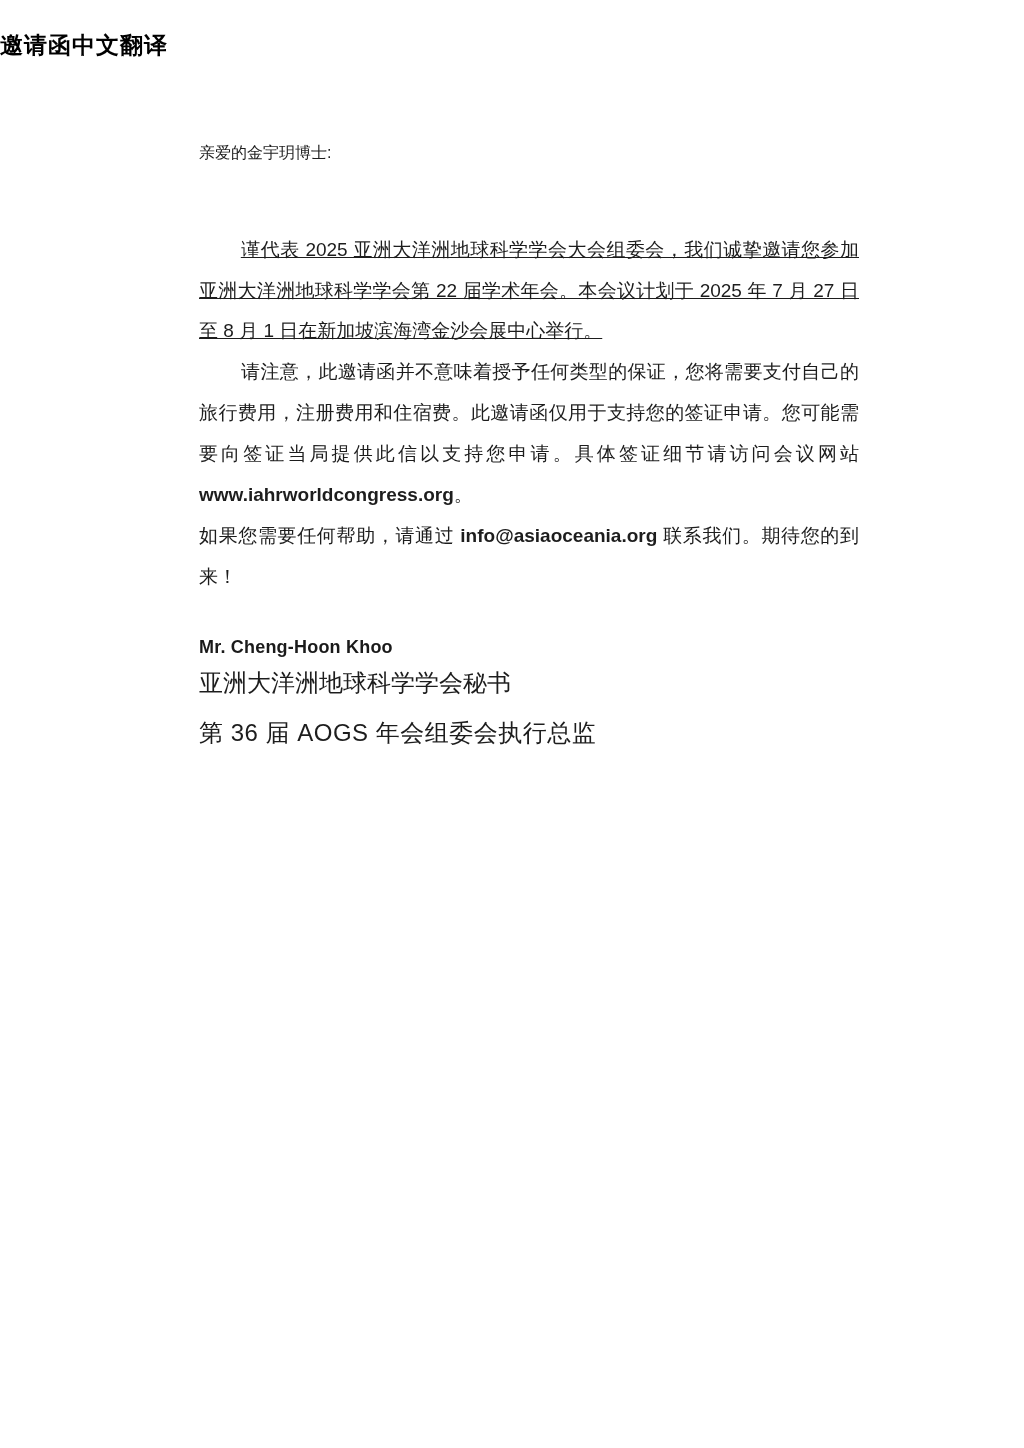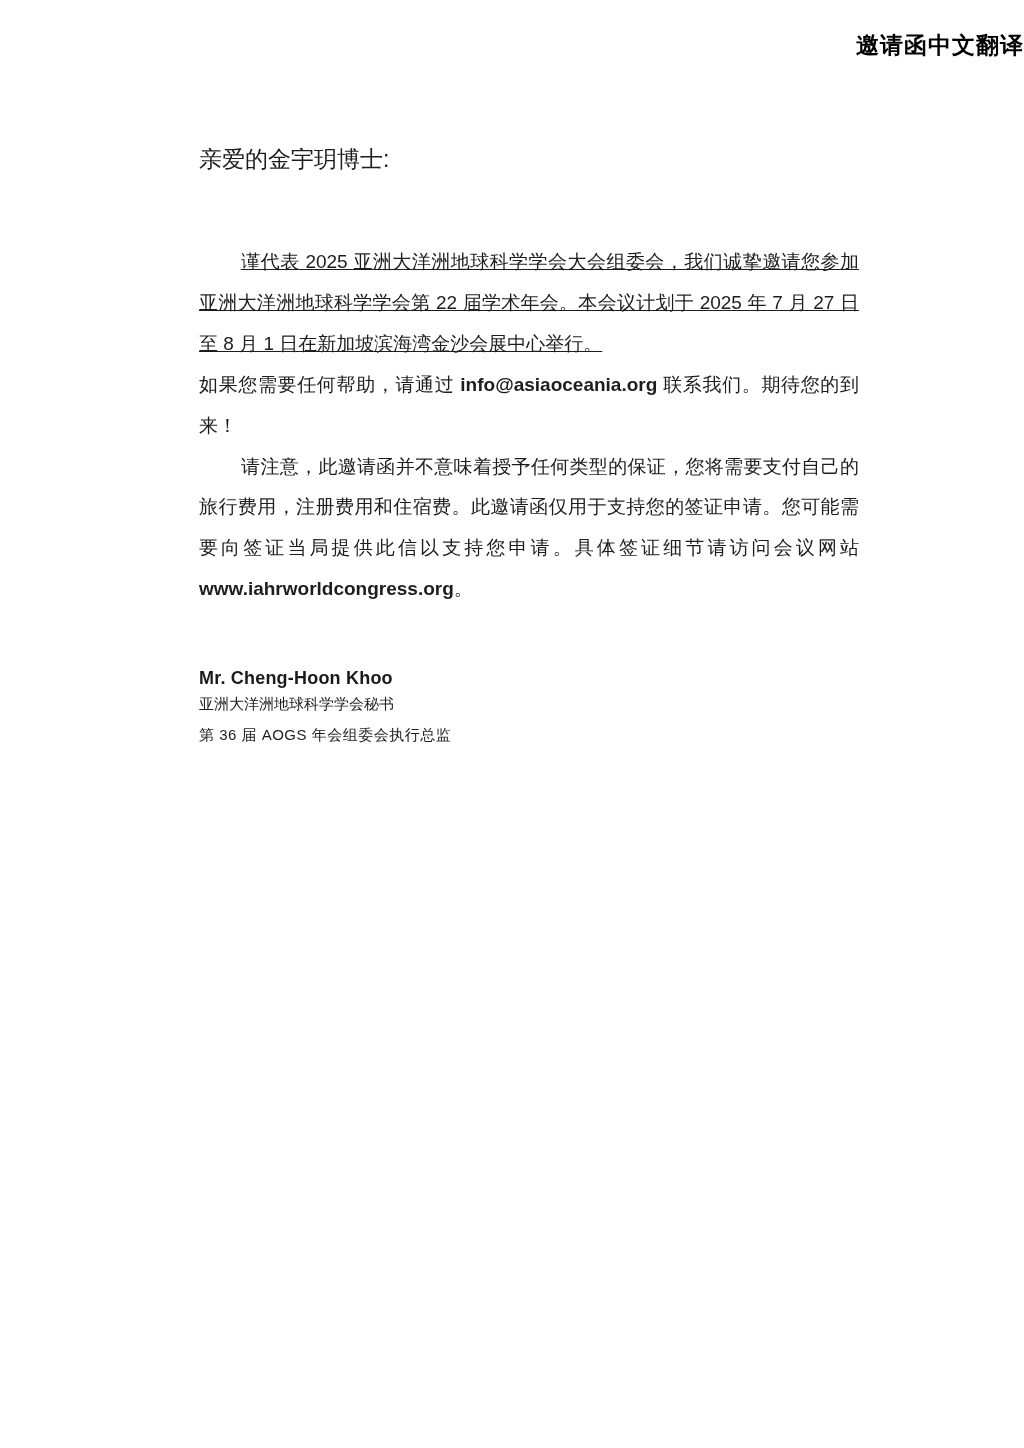--- a/index.html
+++ b/index.html
@@ -16,38 +16,38 @@
     overflow: hidden;
   }
   .page {
     width: 1024px;
     height: 1448px;
     box-sizing: border-box;
     padding: 0;
     position: relative;
   }
   .doc-title {
-    text-align: right;
+    text-align: left;
     font-family: "Liberation Serif", "DejaVu Serif", serif;
     font-weight: bold;
     font-size: 23px;
     letter-spacing: 1px;
     margin: 18px 0 0 0;
     padding-top: 12px;
     color: #000;
   }
   .body-wrap {
     margin: 0 auto;
     width: 660px;
     padding-left: 34px;
     padding-right: 0;
     box-sizing: content-box;
   }
   .salutation {
-    font-size: 23px;
+    font-size: 16px;
     margin-top: 78px;
     line-height: 1.8;
     font-family: "Liberation Sans", "DejaVu Sans", sans-serif;
     font-weight: 400;
     color: #1d1d1d;
   }
   p.para {
     font-size: 19px;
     line-height: 2.15;
     margin: 0;
@@ -58,24 +58,24 @@
   }
   p.para.first {
     margin-top: 62px;
     text-decoration: underline;
   }
   .indent {
     display: inline-block;
     width: 2.2em;
   }
   .sign-block {
-    margin-top: 58px;
+    margin-top: 40px;
   }
   .sign-line {
-    font-size: 15px;
+    font-size: 24px;
     line-height: 2.05;
     font-family: "Liberation Sans", "DejaVu Sans", sans-serif;
     color: #1d1d1d;
   }
   .sign-name {
     font-weight: bold;
     font-size: 18px;
     font-family: "Liberation Sans", "DejaVu Sans", sans-serif;
     letter-spacing: 0.2px;
   }
@@ -93,23 +93,23 @@
 <div class="page">
 
   <h1 class="doc-title">邀请函中文翻译</h1>
 
   <div class="body-wrap">
 
     <div class="salutation">亲爱的金宇玥博士:</div>
 
     <p class="para first"><span class="indent"></span><span>谨代表 2025 亚洲大洋洲地球科学学会大会组委会，我们诚挚邀请您参加亚洲大洋洲地球科学学会第 22 届学术年会。本会议计划于 2025 年 7 月 27 日至 8 月 1 日在新加坡滨海湾金沙会展中心举行。</span></p>
 
+    <p class="para"><span class="indent"></span><span>请注意，此邀请函并不意味着授予任何类型的保证，您将需要支付自己的旅行费用，注册费用和住宿费。此邀请函仅用于支持您的签证申请。您可能需要向签证当局提供此信以支持您申请。具体签证细节请访问会议网站 </span><span class="bold-latin">www.iahrworldcongress.org</span><span>。</span></p>
+
     <p class="para"><span>如果您需要任何帮助，请通过 </span><span class="bold-latin">info@asiaoceania.org</span><span> 联系我们。期待您的到来！</span></p>
-
-    <p class="para"><span class="indent"></span><span>请注意，此邀请函并不意味着授予任何类型的保证，您将需要支付自己的旅行费用，注册费用和住宿费。此邀请函仅用于支持您的签证申请。您可能需要向签证当局提供此信以支持您申请。具体签证细节请访问会议网站 </span><span class="bold-latin">www.iahrworldcongress.org</span><span>。</span></p>
 
     <div class="sign-block">
       <div class="sign-name">Mr. Cheng-Hoon Khoo</div>
       <div class="sign-line">亚洲大洋洲地球科学学会秘书</div>
       <div class="sign-line spaced">第 36 届 AOGS 年会组委会执行总监</div>
     </div>
 
   </div>
 </div>
 

